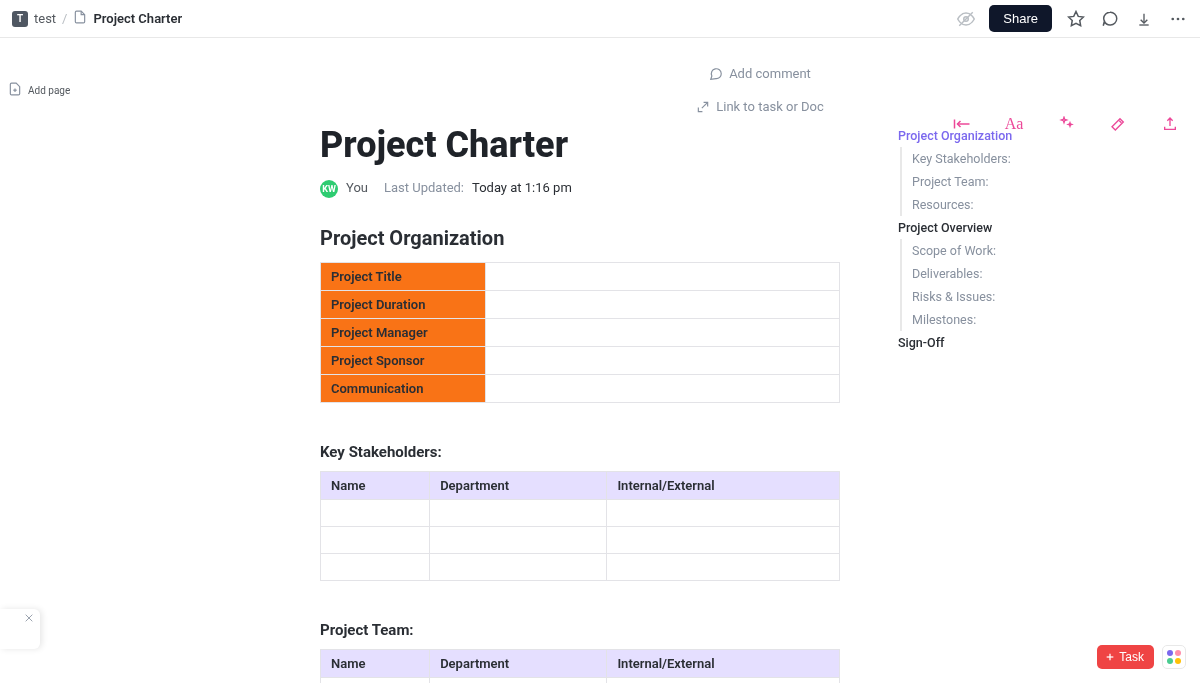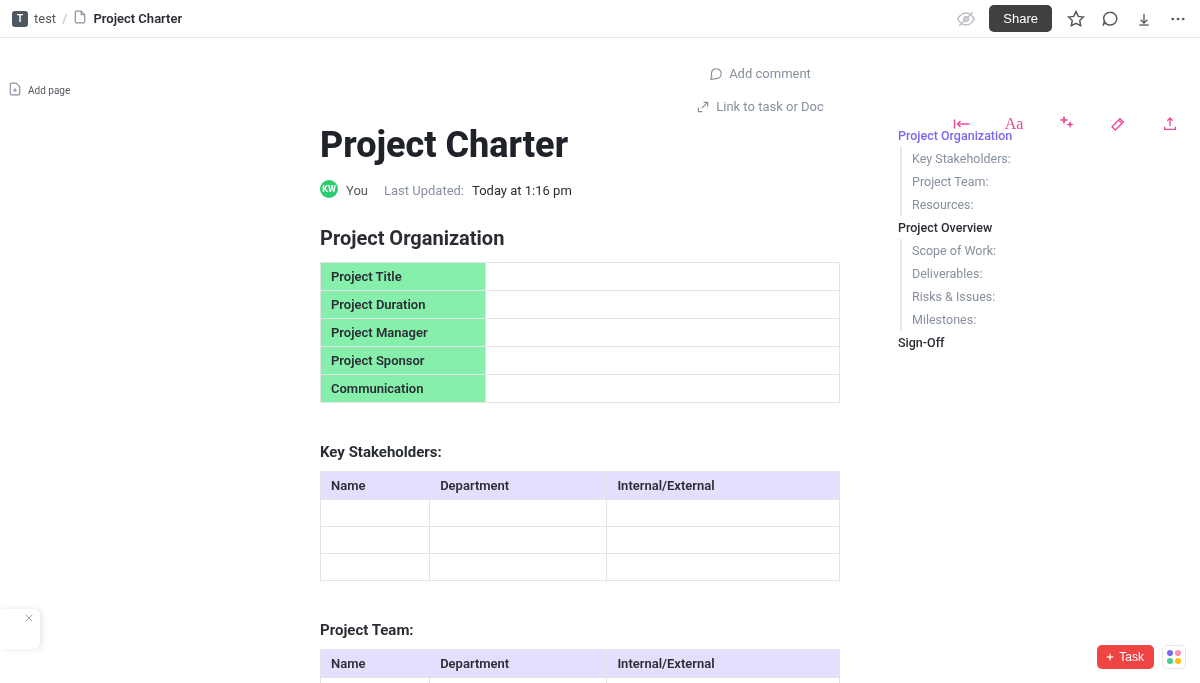--- a/index.html
+++ b/index.html
@@ -60,21 +60,21 @@
       display: flex;
       align-items: center;
       gap: 14px;
     }
     .eye-icon {
       color: #b9bec3;
       display: flex;
       align-items: center;
     }
     .share-btn {
-      background: #404040;
+      background: #0f172a;
       color: #fff;
       border: none;
       border-radius: 5px;
       padding: 6px 14px;
       font-size: 13px;
       font-weight: 500;
       cursor: pointer;
     }
     .icon-btn {
       background: none;
@@ -137,21 +137,21 @@
       cursor: pointer;
     }
     h1.page-title {
       font-size: 36px;
       font-weight: 800;
       color: #1f2329;
       margin-bottom: 14px;
     }
     .byline {
       display: flex;
-      align-items: flex-end;
+      align-items: flex-start;
       gap: 8px;
       font-size: 13px;
       color: #54595f;
       margin-bottom: 28px;
     }
     .avatar {
       width: 18px;
       height: 18px;
       border-radius: 50%;
       background: #2ecc71;
@@ -195,21 +195,21 @@
       margin-bottom: 8px;
     }
     table.kv-table td {
       border: 1px solid #e3e3e7;
       padding: 6px 10px;
       font-size: 13px;
       height: 27px;
     }
     table.kv-table td.k {
       width: 165px;
-      background: #86efac;
+      background: #f97316;
       font-weight: 600;
       color: #2a2e34;
     }
     table.data-table {
       width: 100%;
       border-collapse: collapse;
       padding-left: 14px;
     }
     table.data-table th {
       background: #e5dfff;

